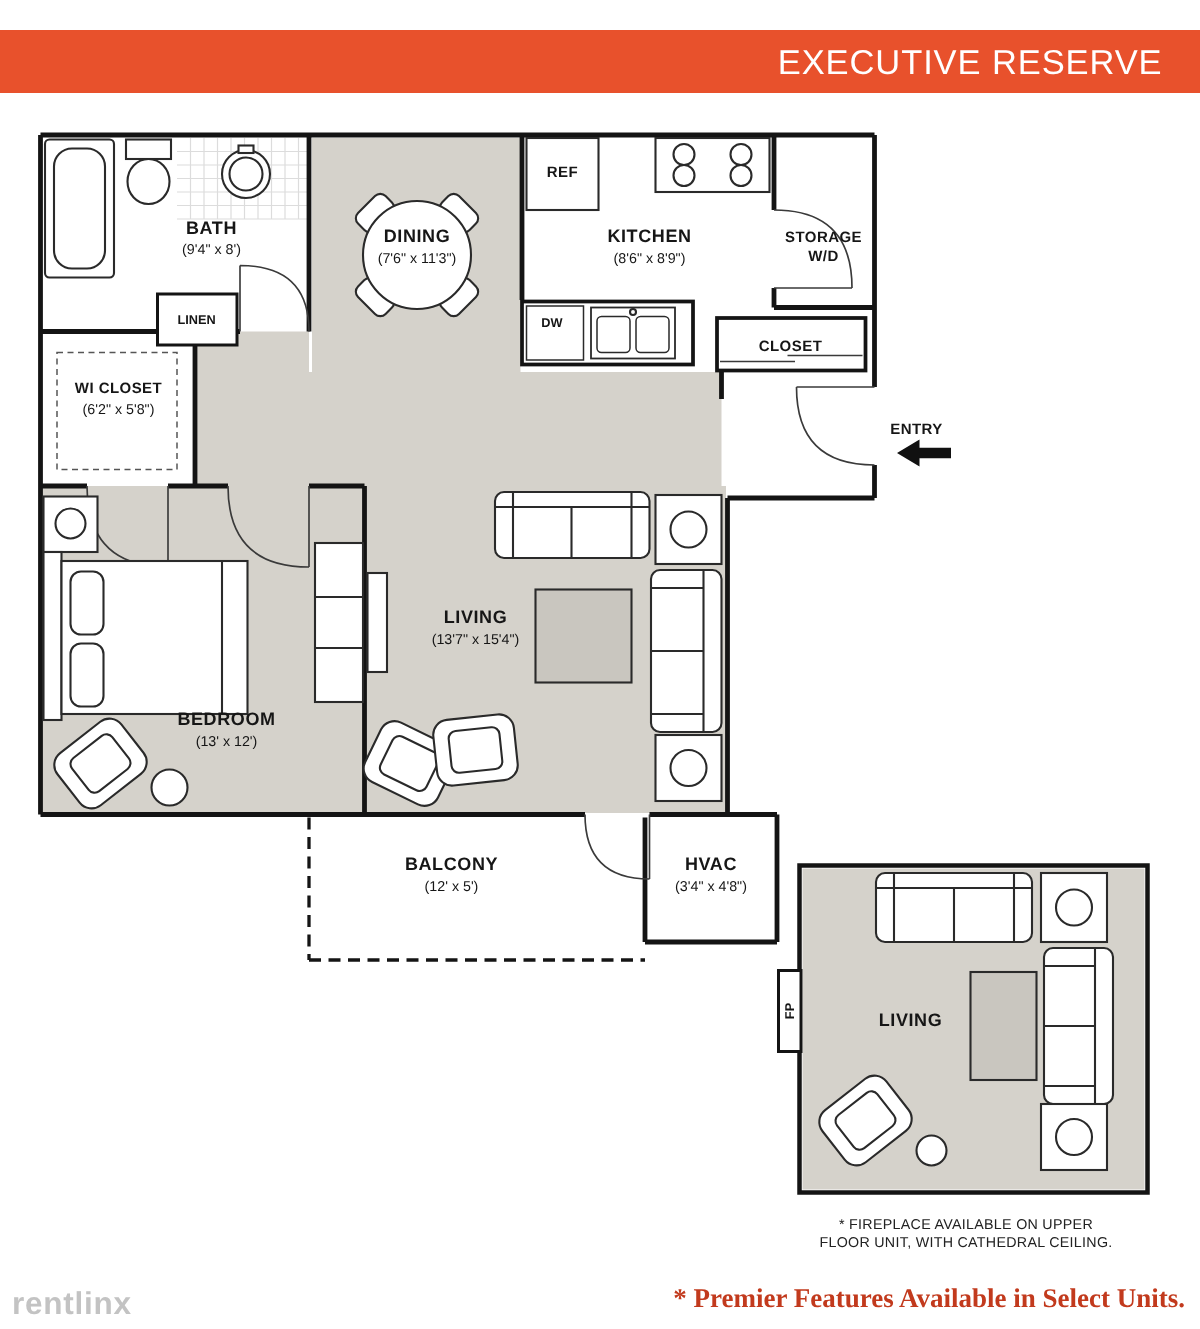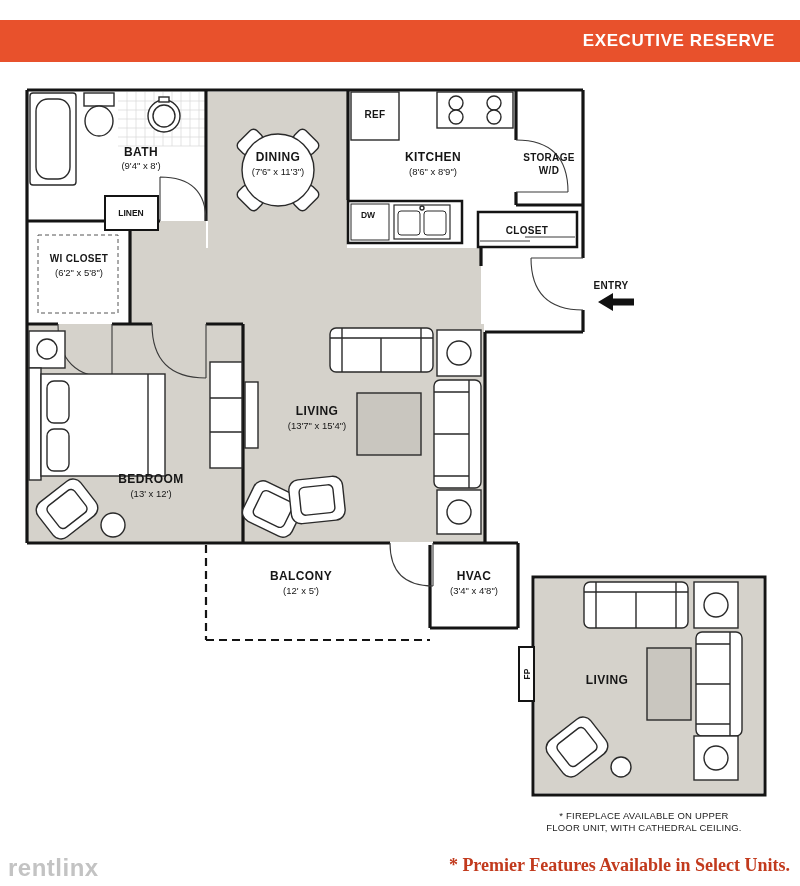--- a/index.html
+++ b/index.html
@@ -2,23 +2,23 @@
 <html><head>
 <meta charset="utf-8">
 <style>
   html,body{margin:0;padding:0;}
   body{width:800px;height:886px;background:#fff;position:relative;overflow:hidden;
        font-family:"Liberation Sans",sans-serif;}
   .page{position:absolute;inset:0;}
   .header{position:absolute;top:20px;left:0;width:800px;height:42px;background:#e8512c;
           display:flex;align-items:center;justify-content:flex-end;box-sizing:border-box;
           padding-right:25px;}
-  .header span{color:#ffffff;font-weight:bold;font-size:17px;letter-spacing:.6px;}
+  .header span{color:#ffffff;font-weight:normal;font-size:23px;letter-spacing:.6px;}
   .plan-svg{position:absolute;top:0;left:0;}
-  .watermark{position:absolute;left:8px;bottom:4px;font-weight:bold;font-size:24px;
+  .watermark{position:absolute;left:8px;bottom:4px;font-weight:bold;font-size:21px;
              color:#c3c3c3;letter-spacing:.5px;}
   .premier-note{position:absolute;right:10px;bottom:10px;color:#c23a1d;
                 font-family:"Liberation Serif",serif;font-size:18px;font-weight:600;}
   
   .t-lg{font:bold 12px "Liberation Sans",sans-serif;fill:#161616;text-anchor:middle;letter-spacing:.4px}
   .t-dim{font:9.5px "Liberation Sans",sans-serif;fill:#161616;text-anchor:middle}
   .t-md{font:bold 10px "Liberation Sans",sans-serif;fill:#161616;text-anchor:middle;letter-spacing:.3px}
   .t-xs{font:bold 8.5px "Liberation Sans",sans-serif;fill:#161616;text-anchor:middle}
   .t-note{font:9.5px "Liberation Sans",sans-serif;fill:#222;text-anchor:middle;letter-spacing:.2px}
 </style>

